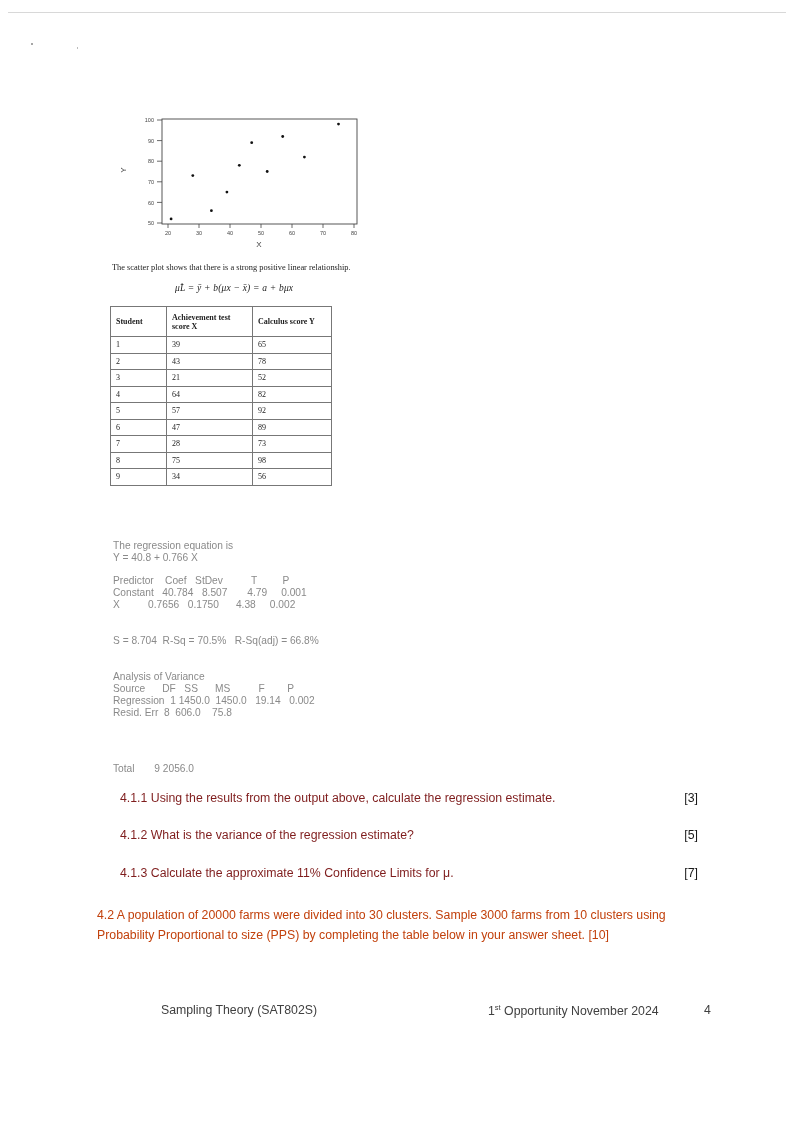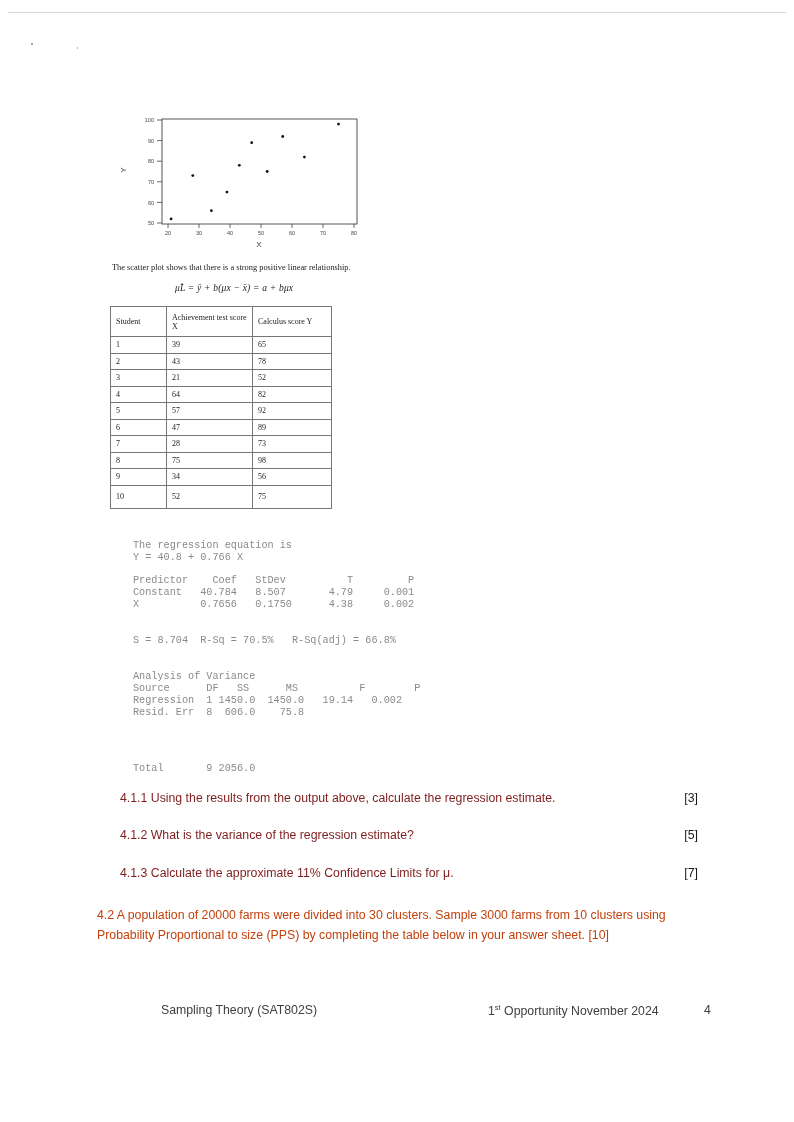--- a/index.html
+++ b/index.html
@@ -11,29 +11,29 @@
   
   #scatter { position: absolute; left: 110px; top: 110px; width: 260px; height: 140px; }
   #scatter text { font-family: "Liberation Sans", sans-serif; fill: #444; }
 
   .caption { position: absolute; left: 112px; top: 263px; font-size: 8.4px; color: #222; }
   .formula { position: absolute; left: 175px; top: 283px; font-size: 9.5px; font-style: italic; color: #222; letter-spacing: 0.2px; }
 
   
   table.data { position: absolute; left: 110px; top: 306px; border-collapse: collapse; font-size: 8px; color: #222; }
   table.data td, table.data th { border: 1px solid #777; padding: 0 5px; text-align: left; vertical-align: middle; }
-  table.data th { font-weight: normal; height: 29px; }
+  table.data th { font-weight: bold; height: 29px; }
   table.data td { height: 15.5px; }
   table.data tr.last td { height: 22px; }
   table.data col.c1 { width: 56px; }
   table.data col.c2 { width: 86px; }
   table.data col.c3 { width: 79px; }
 
   
-  .mono { position: absolute; left: 133px; font-family: Liberation Mono, monospace; font-size: 10.2px; color: #8a8a8a; white-space: pre; line-height: 11.5px; text-align: center; }
+  .mono { position: absolute; left: 113px; font-family: Liberation Sans, sans-serif; font-size: 10.2px; color: #8a8a8a; white-space: pre; line-height: 11.5px; text-align: center; }
 
   .q { position: absolute; font-family: "Liberation Sans", sans-serif; font-size: 12.3px; color: #7f1d1d; }
   .mark { position: absolute; right: 96px; font-family: "Liberation Sans", sans-serif; font-size: 12.3px; color: #1a1a1a; }
   .para { position: absolute; left: 97px; top: 905px; width: 620px; font-family: "Liberation Sans", sans-serif; font-size: 12.3px; line-height: 20px; color: #c2410c; }
 
   .footer { position: absolute; top: 1003px; font-family: "Liberation Sans", sans-serif; font-size: 12.3px; color: #404040; }
   .footer sup { font-size: 7.5px; }
 </style>
 </head>
 <body>
@@ -149,25 +149,20 @@
       <tr>
         <td>8</td>
         <td>75</td>
         <td>98</td>
       </tr>
       <tr>
         <td>9</td>
         <td>34</td>
         <td>56</td>
       </tr>
-      <tr class="last">
-        <td>10</td>
-        <td>52</td>
-        <td>75</td>
-      </tr>
     </tbody>
 </table>
 
 <div class="mono" style="top:540px;">The regression equation is</div>
 <div class="mono" style="top:552px;">Y = 40.8 + 0.766 X</div>
 
 <div class="mono" style="top:575px;">Predictor    Coef   StDev          T         P</div>
 <div class="mono" style="top:587px;">Constant   40.784   8.507       4.79     0.001</div>
 <div class="mono" style="top:599px;">X          0.7656   0.1750      4.38     0.002</div>
 

